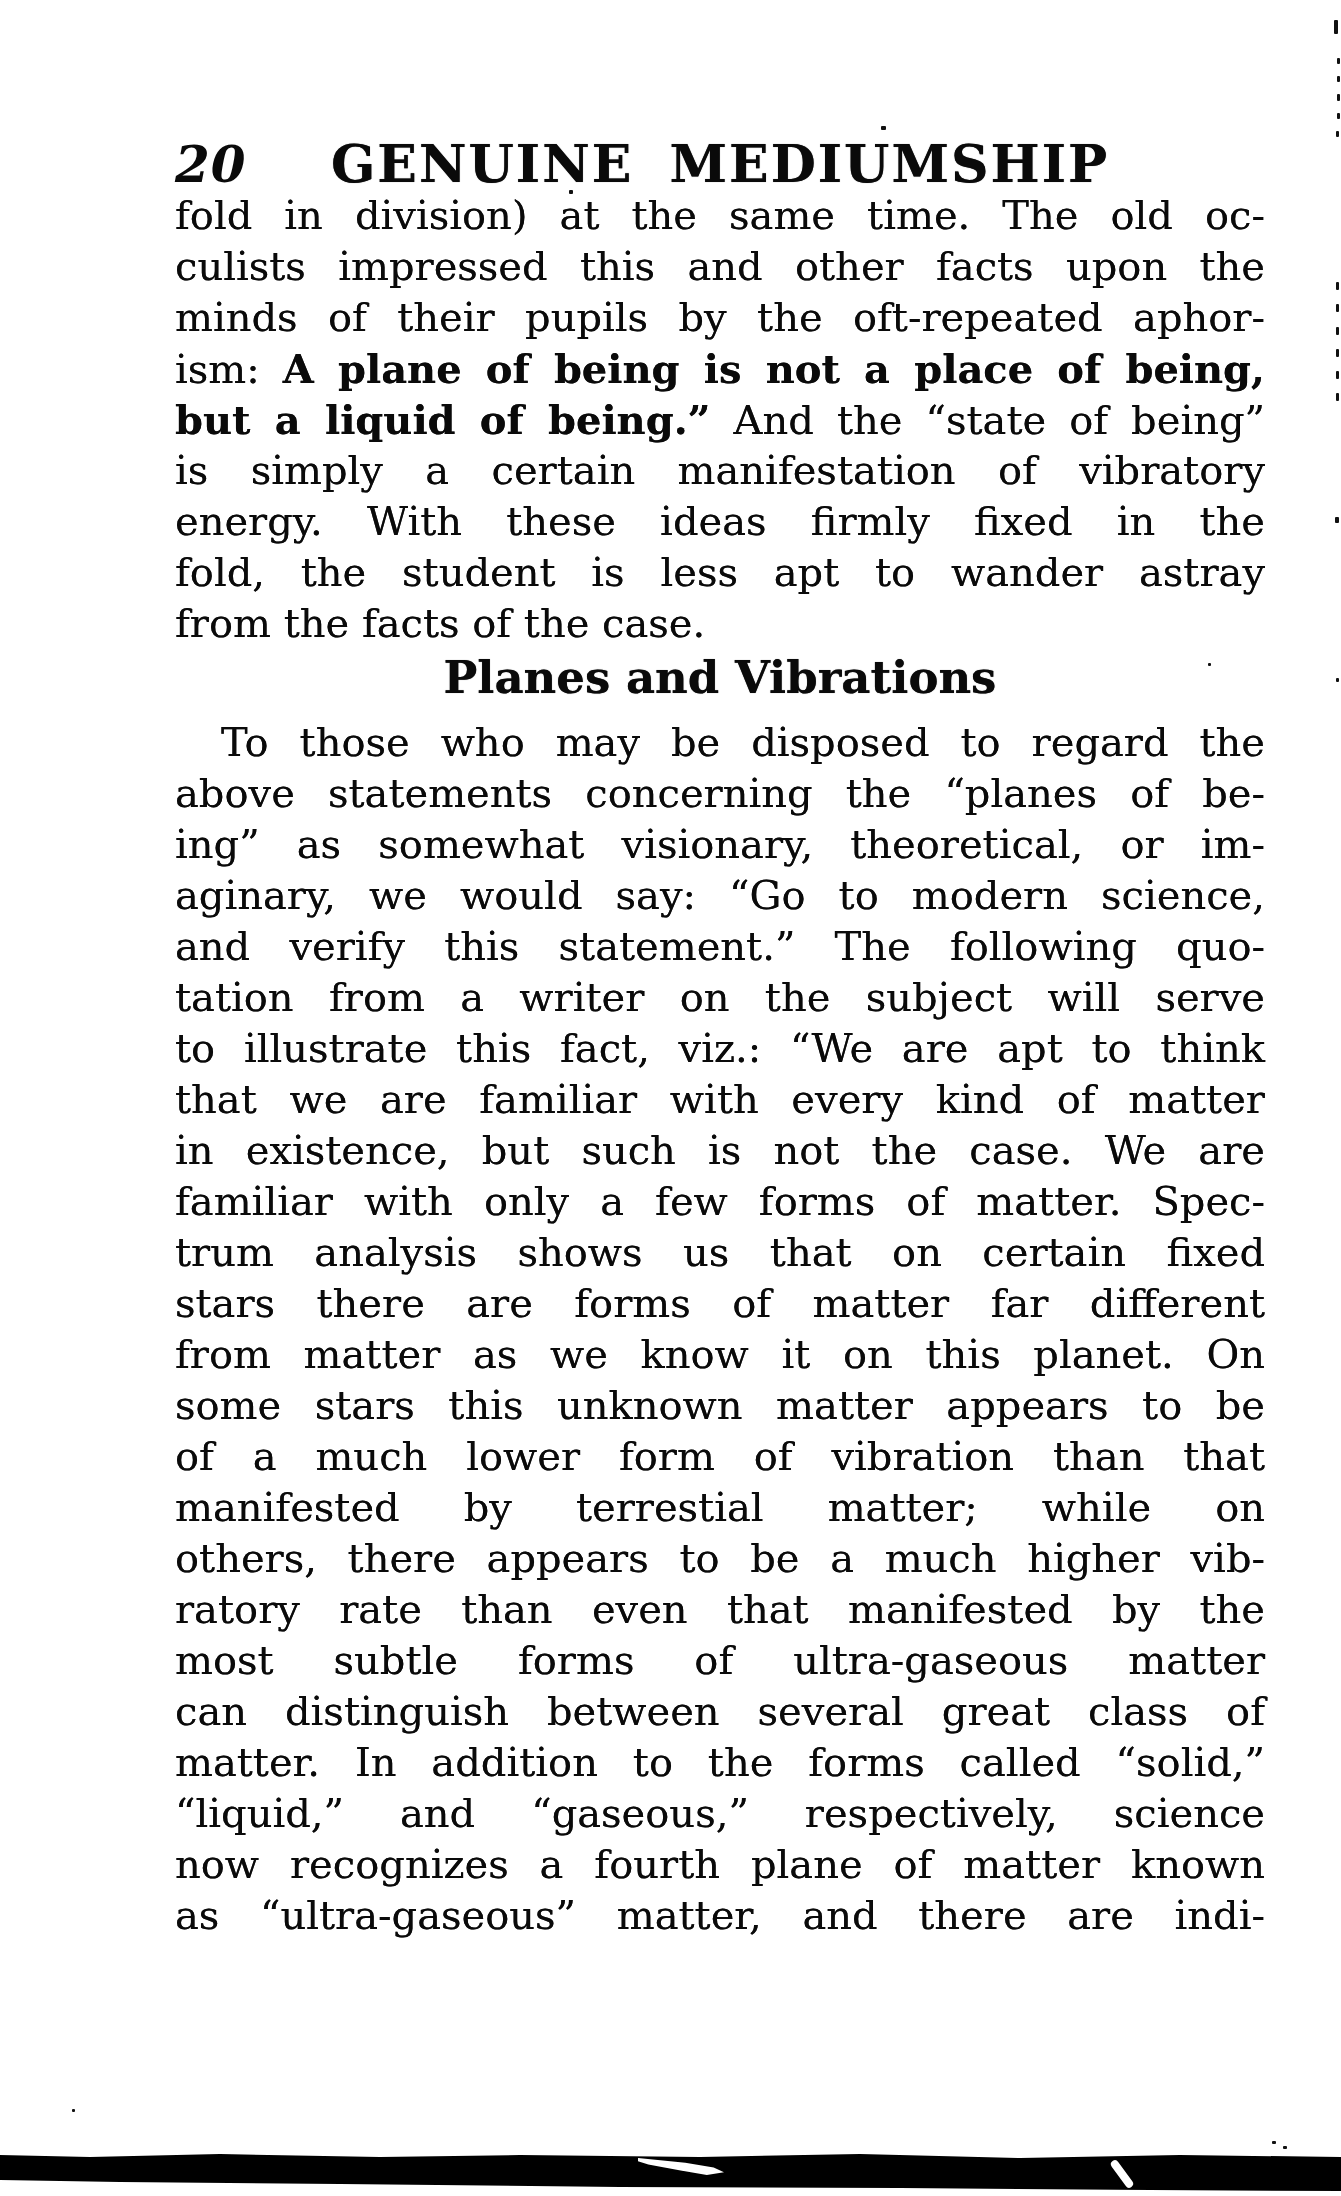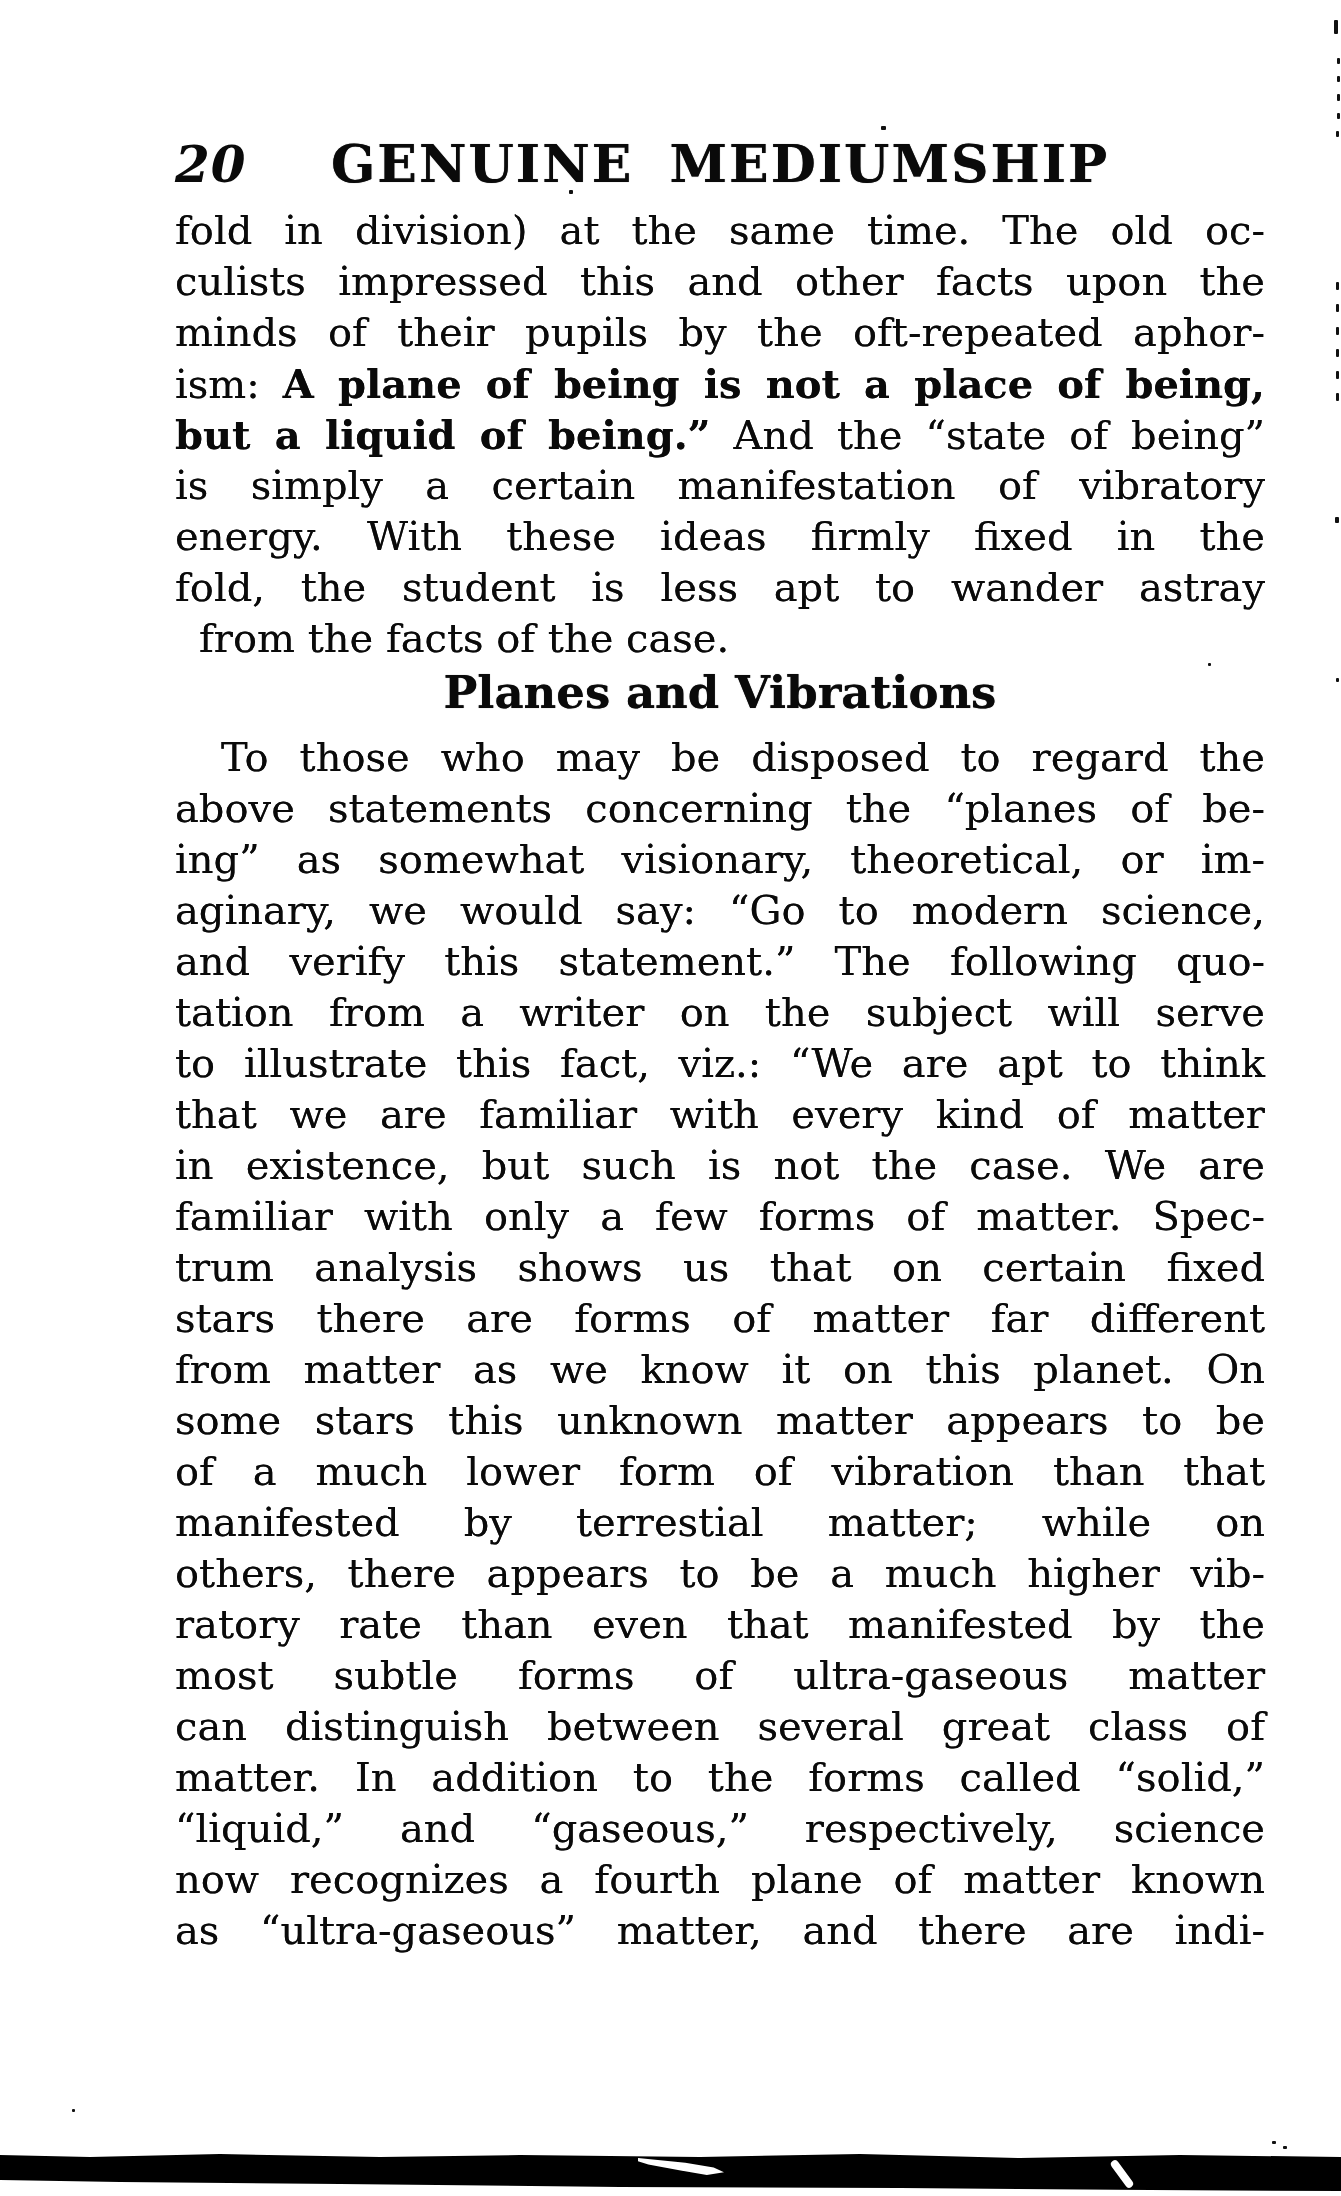--- a/index.html
+++ b/index.html
@@ -15,28 +15,28 @@
     position:absolute;left:0;top:3px;font-size:50px;font-weight:bold;line-height:52px;
     letter-spacing:1px;
     font-style:italic;
   }
   .book-title{
     margin:0;text-align:center;font-size:52px;font-weight:bold;line-height:56px;
     letter-spacing:2px;word-spacing:16px;
     text-shadow:0 0 0.7px rgba(0,0,0,.8);
   }
   
-  .text-block{position:absolute;top:205px;left:175px;width:1090px;}
+  .text-block{position:absolute;top:190px;left:175px;width:1090px;}
   .line{
     height:51px;line-height:51px;font-size:40px;
     text-align:justify;text-align-last:justify;
     white-space:nowrap;
     text-shadow:0 0 0.6px rgba(0,0,0,.75);
   }
-  .line.lastline{text-align:left;text-align-last:left;margin-left:24px;}
+  .line.lastline{text-align:left;text-align-last:left;}
   .line.indent{text-indent:46px;}
   .b{font-weight:bold;}
   .section-heading{
     margin:0;height:57px;line-height:57px;font-size:45px;font-weight:bold;
     text-align:center;text-align-last:center;
     text-shadow:0 0 0.7px rgba(0,0,0,.8);
   }
   .para2{margin-top:11px;}
   
   .band{position:absolute;left:0;top:2150px;width:1341px;height:46px;}

